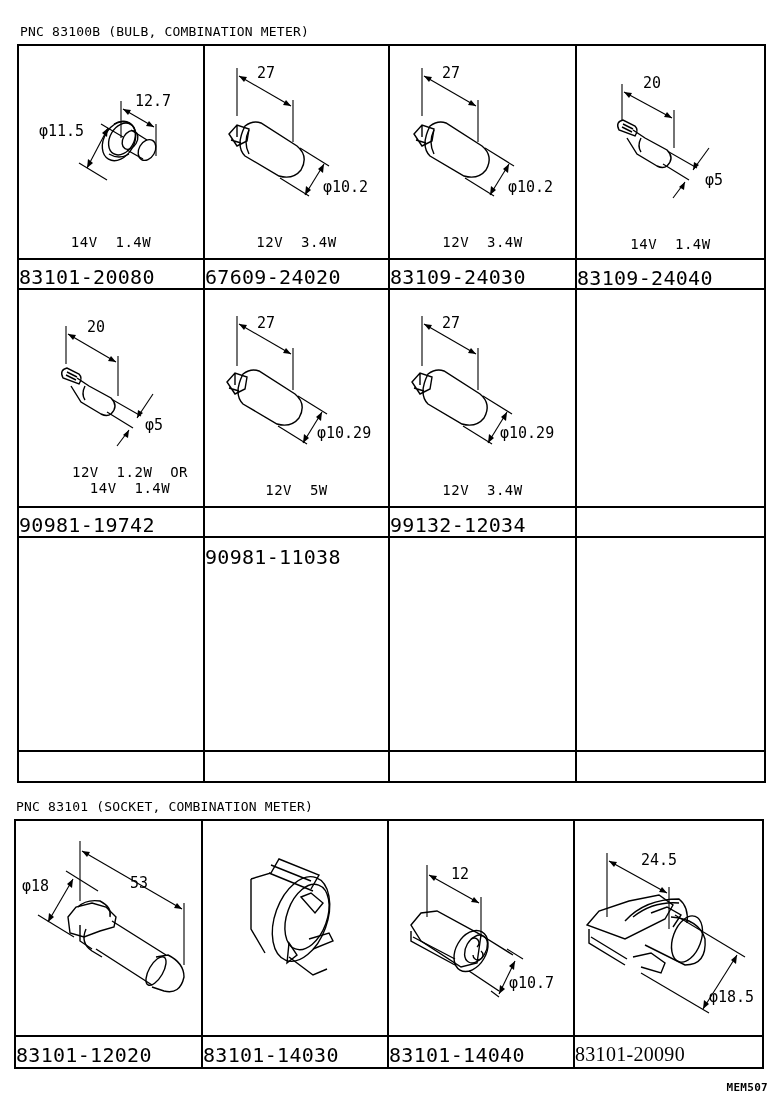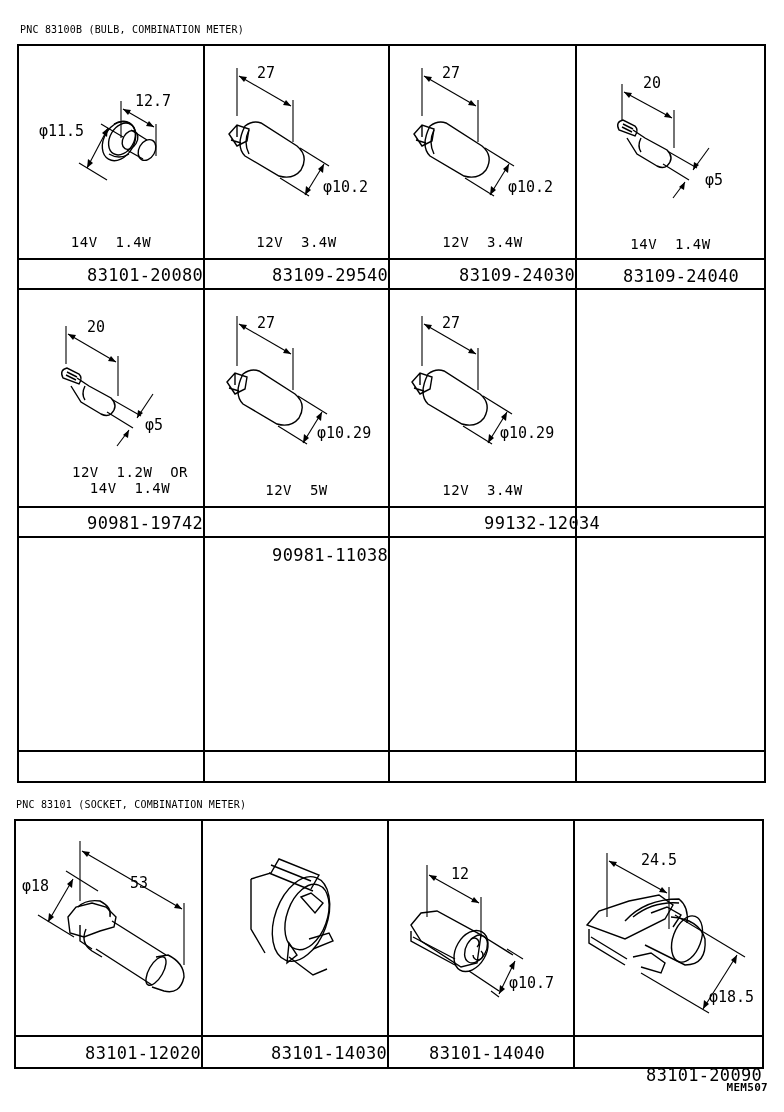--- a/index.html
+++ b/index.html
@@ -1,23 +1,23 @@
 <!DOCTYPE html>
 <html><head>
 <meta charset="utf-8">
 <style>
   html, body { margin:0; padding:0; background:#ffffff; }
   body { width:784px; height:1112px; position:relative; overflow:hidden;
          font-family:"DejaVu Sans Mono", "Liberation Mono", monospace; color:#000; }
-  .title { position:absolute; font-size:10px; letter-spacing:0.2px; white-space:nowrap; }
+  .title { position:absolute; font-size:13px; letter-spacing:0.2px; white-space:nowrap; }
   .grid { position:absolute; border:2px solid #000; box-sizing:border-box; }
   .vline { position:absolute; width:2px; background:#000; }
   .hline { position:absolute; height:2px; background:#000; }
   .cell { position:absolute; box-sizing:border-box; }
-  .part-no { position:absolute; font-size:17px; text-align:right; white-space:nowrap; letter-spacing:0.3px; }
+  .part-no { position:absolute; font-size:20px; text-align:left; white-space:nowrap; letter-spacing:0.3px; }
   .spec { position:absolute; font-size:14px; text-align:center; white-space:pre; line-height:16px; letter-spacing:0.5px; }
   svg.fig { position:absolute; overflow:visible; }
   svg.fig .ln { stroke:#000; stroke-width:1.4; fill:none; }
   svg.fig .dim { stroke:#000; stroke-width:1.1; fill:none; }
   svg.fig .ah { fill:#000; stroke:none; }
   svg.fig text { font-family:"DejaVu Sans Mono", "Liberation Mono", monospace; font-size:15px; fill:#000; }
   .code { position:absolute; font-size:11px; font-weight:bold; right:16px; bottom:18px; letter-spacing:0.3px; }
 </style>
 </head>
 <body>
@@ -79,21 +79,21 @@
     <text x="52" y="32">27</text>
     <line class="dim" x1="95" y1="102" x2="124" y2="120"></line>
     <line class="dim" x1="75" y1="132" x2="104" y2="150"></line>
     <line class="dim" x1="119" y1="118" x2="100" y2="149"></line>
     <polygon class="ah" points="119,118 118,127 113,123"></polygon>
     <polygon class="ah" points="100,149 101,140 106,144"></polygon>
     <text x="118" y="146">φ10.2</text>
   </svg>
   <div class="spec" style="left:0; width:183px; top:188px;">12V  3.4W</div>
 </div>
-<div class="part-no" style="left:205px; width:183px; top:265px;">83109-29540</div>
+<div class="part-no" style="left:205px; width:183px; top:265px;">67609-24020</div>
 
 <div class="cell" style="left:390px; top:46px; width:185px; height:212px;">
   <svg class="fig" width="185" height="212" viewBox="0 0 185 212">
     <path class="ln" d="M24 88 l8 -9 l12 4 l-2 12 l-10 5 z M32 79 l0 12 M26 94 l10 3"></path>
     <path class="ln" d="M40 80 q8 -6 16 -3 L92 100 q12 10 4 24 q-8 10 -22 6 L40 110 q-10 -10 0 -30 z"></path>
     <path class="ln" d="M44 84 q-6 12 0 24"></path>
     <line class="dim" x1="32" y1="22" x2="32" y2="70"></line>
     <line class="dim" x1="88" y1="54" x2="88" y2="96"></line>
     <line class="dim" x1="34" y1="30" x2="86" y2="60"></line>
     <polygon class="ah" points="34,30 42,31 39,36"></polygon>
@@ -302,15 +302,15 @@
     <text x="66" y="44">24.5</text>
 
     <line class="dim" x1="100" y1="94" x2="170" y2="136"></line>
     <line class="dim" x1="66" y1="152" x2="134" y2="192"></line>
     <line class="dim" x1="162" y1="134" x2="128" y2="188"></line>
     <polygon class="ah" points="162,134 161,143 156,139"></polygon>
     <polygon class="ah" points="128,188 129,179 134,183"></polygon>
     <text x="134" y="181">φ18.5</text>
   </svg>
 </div>
-<div class="part-no" style="left:575px; width:187px; top:1065px;">83101-20090</div>
+<div class="part-no" style="left:575px; width:187px; top:1043px;font-family:Liberation Serif, serif;">83101-20090</div>
 
 <div class="code">MEM507</div>
 
 </body></html>

